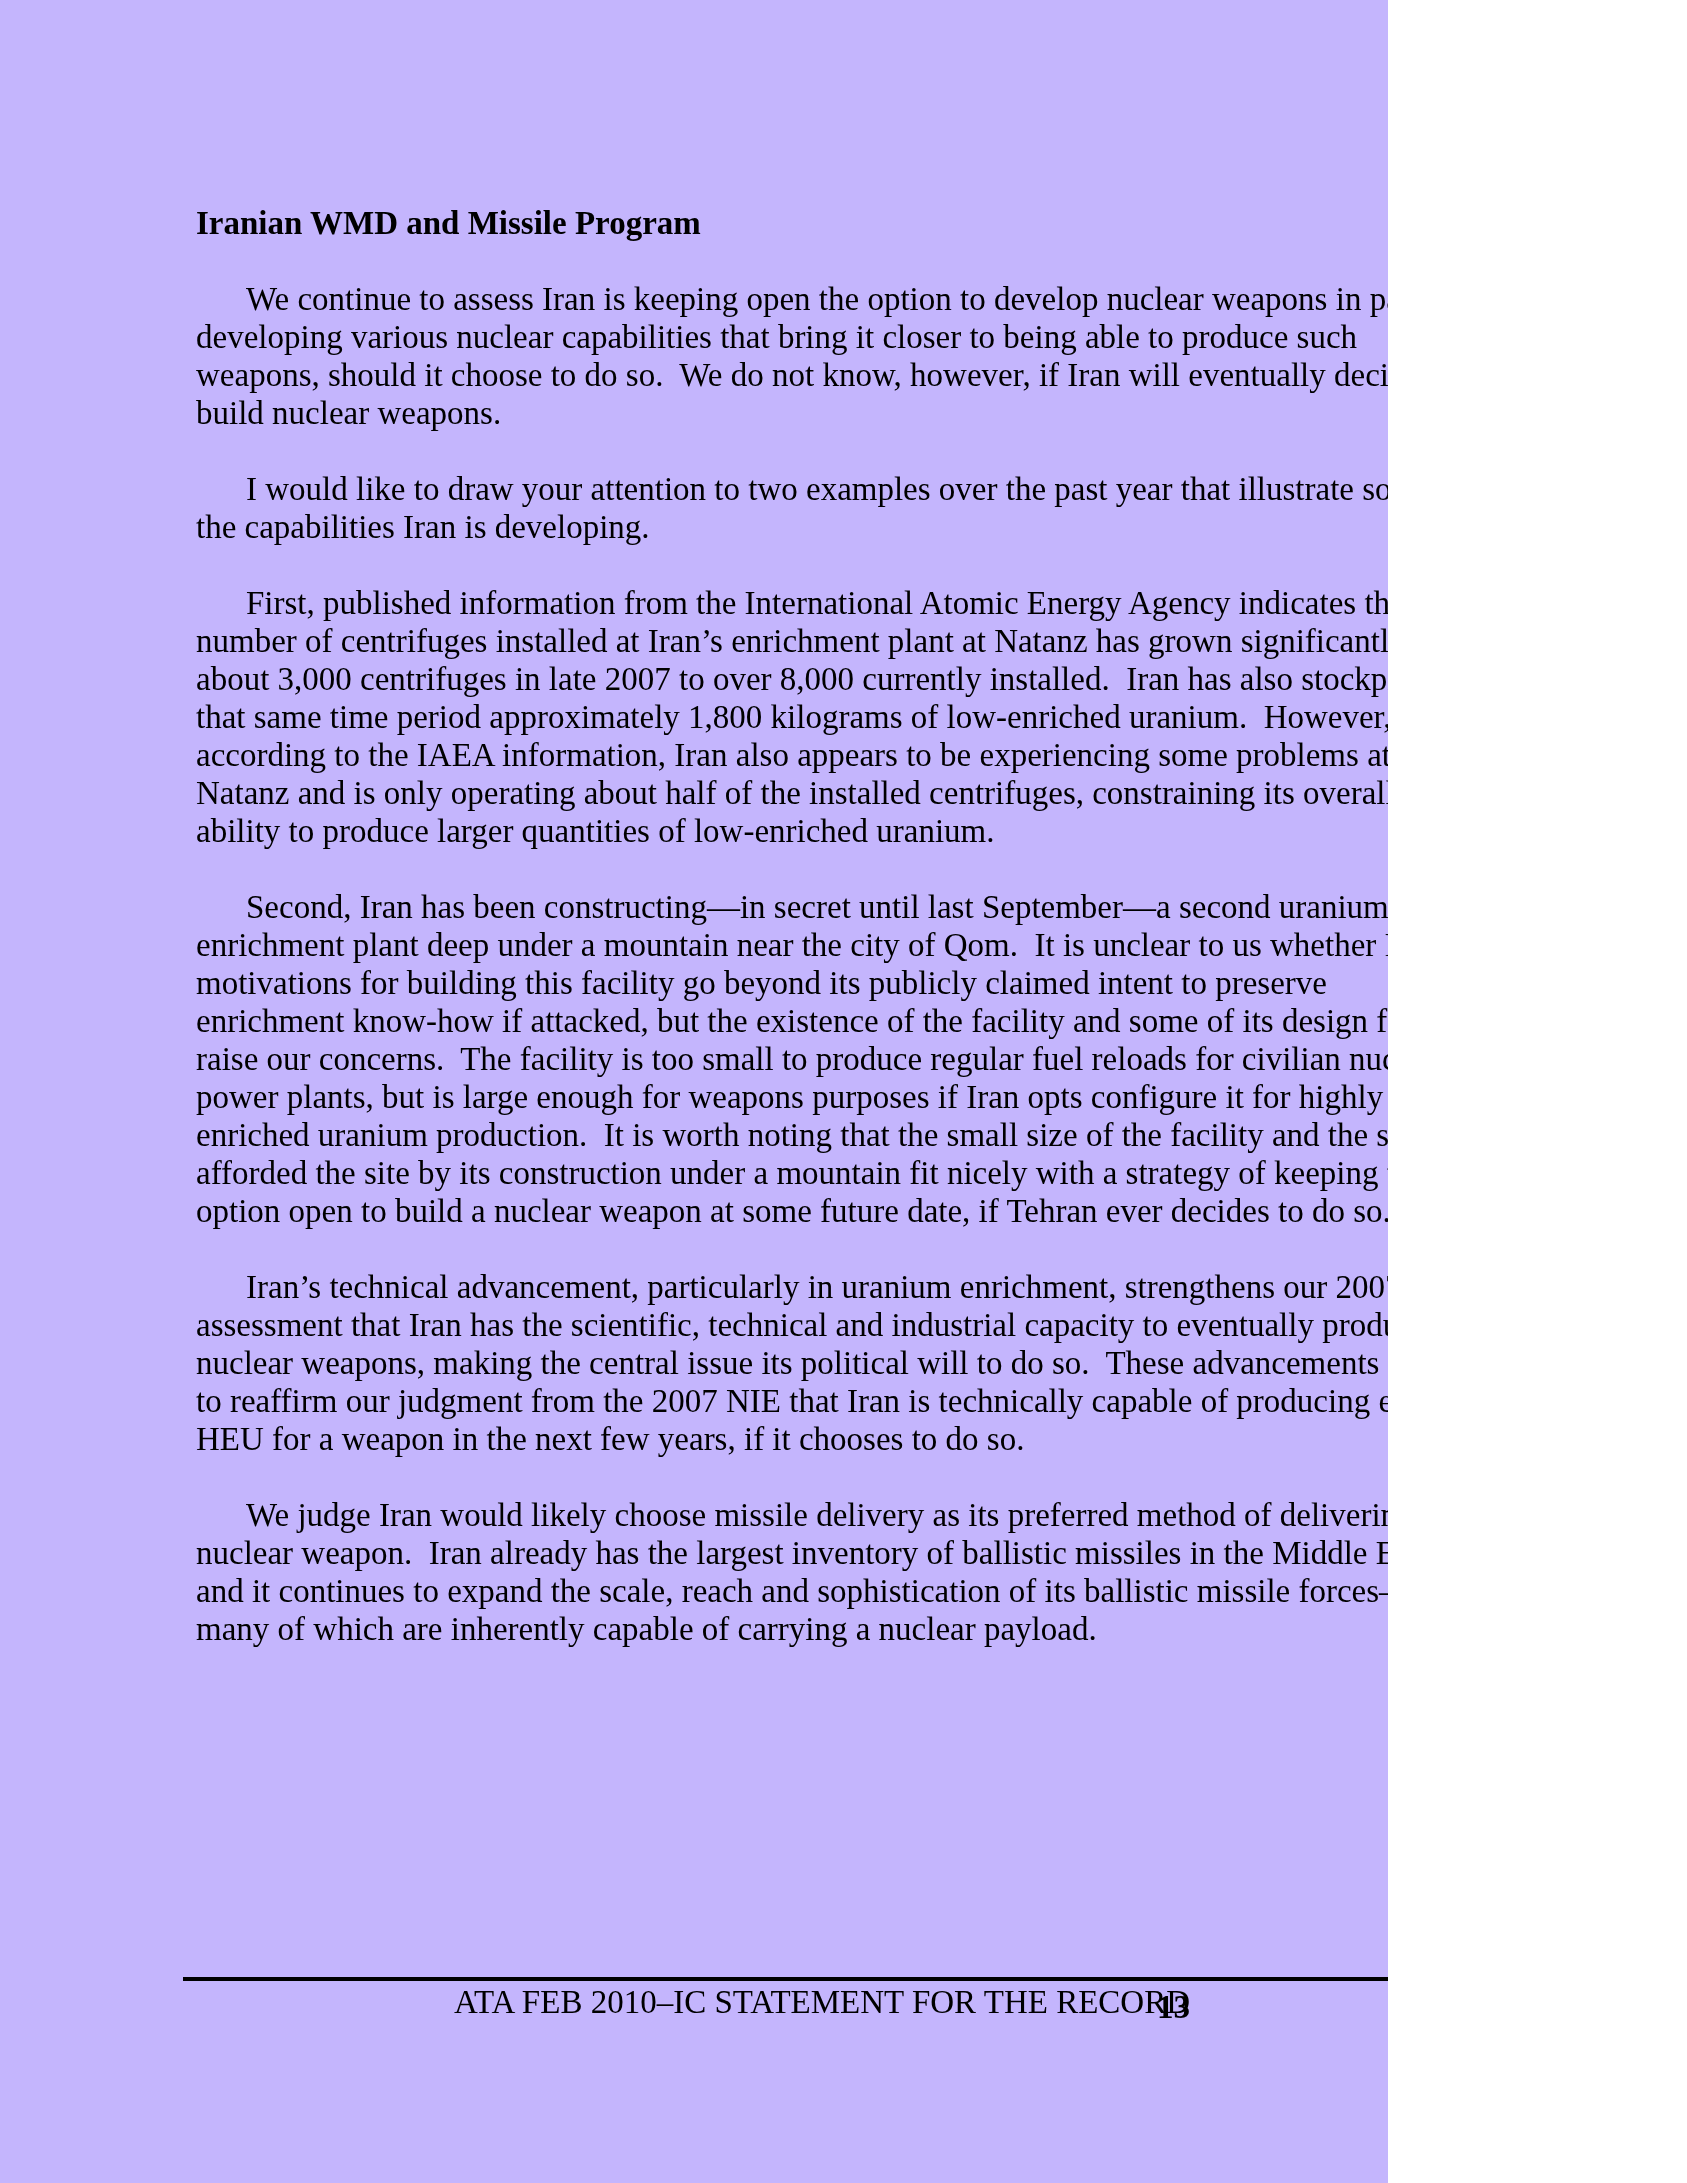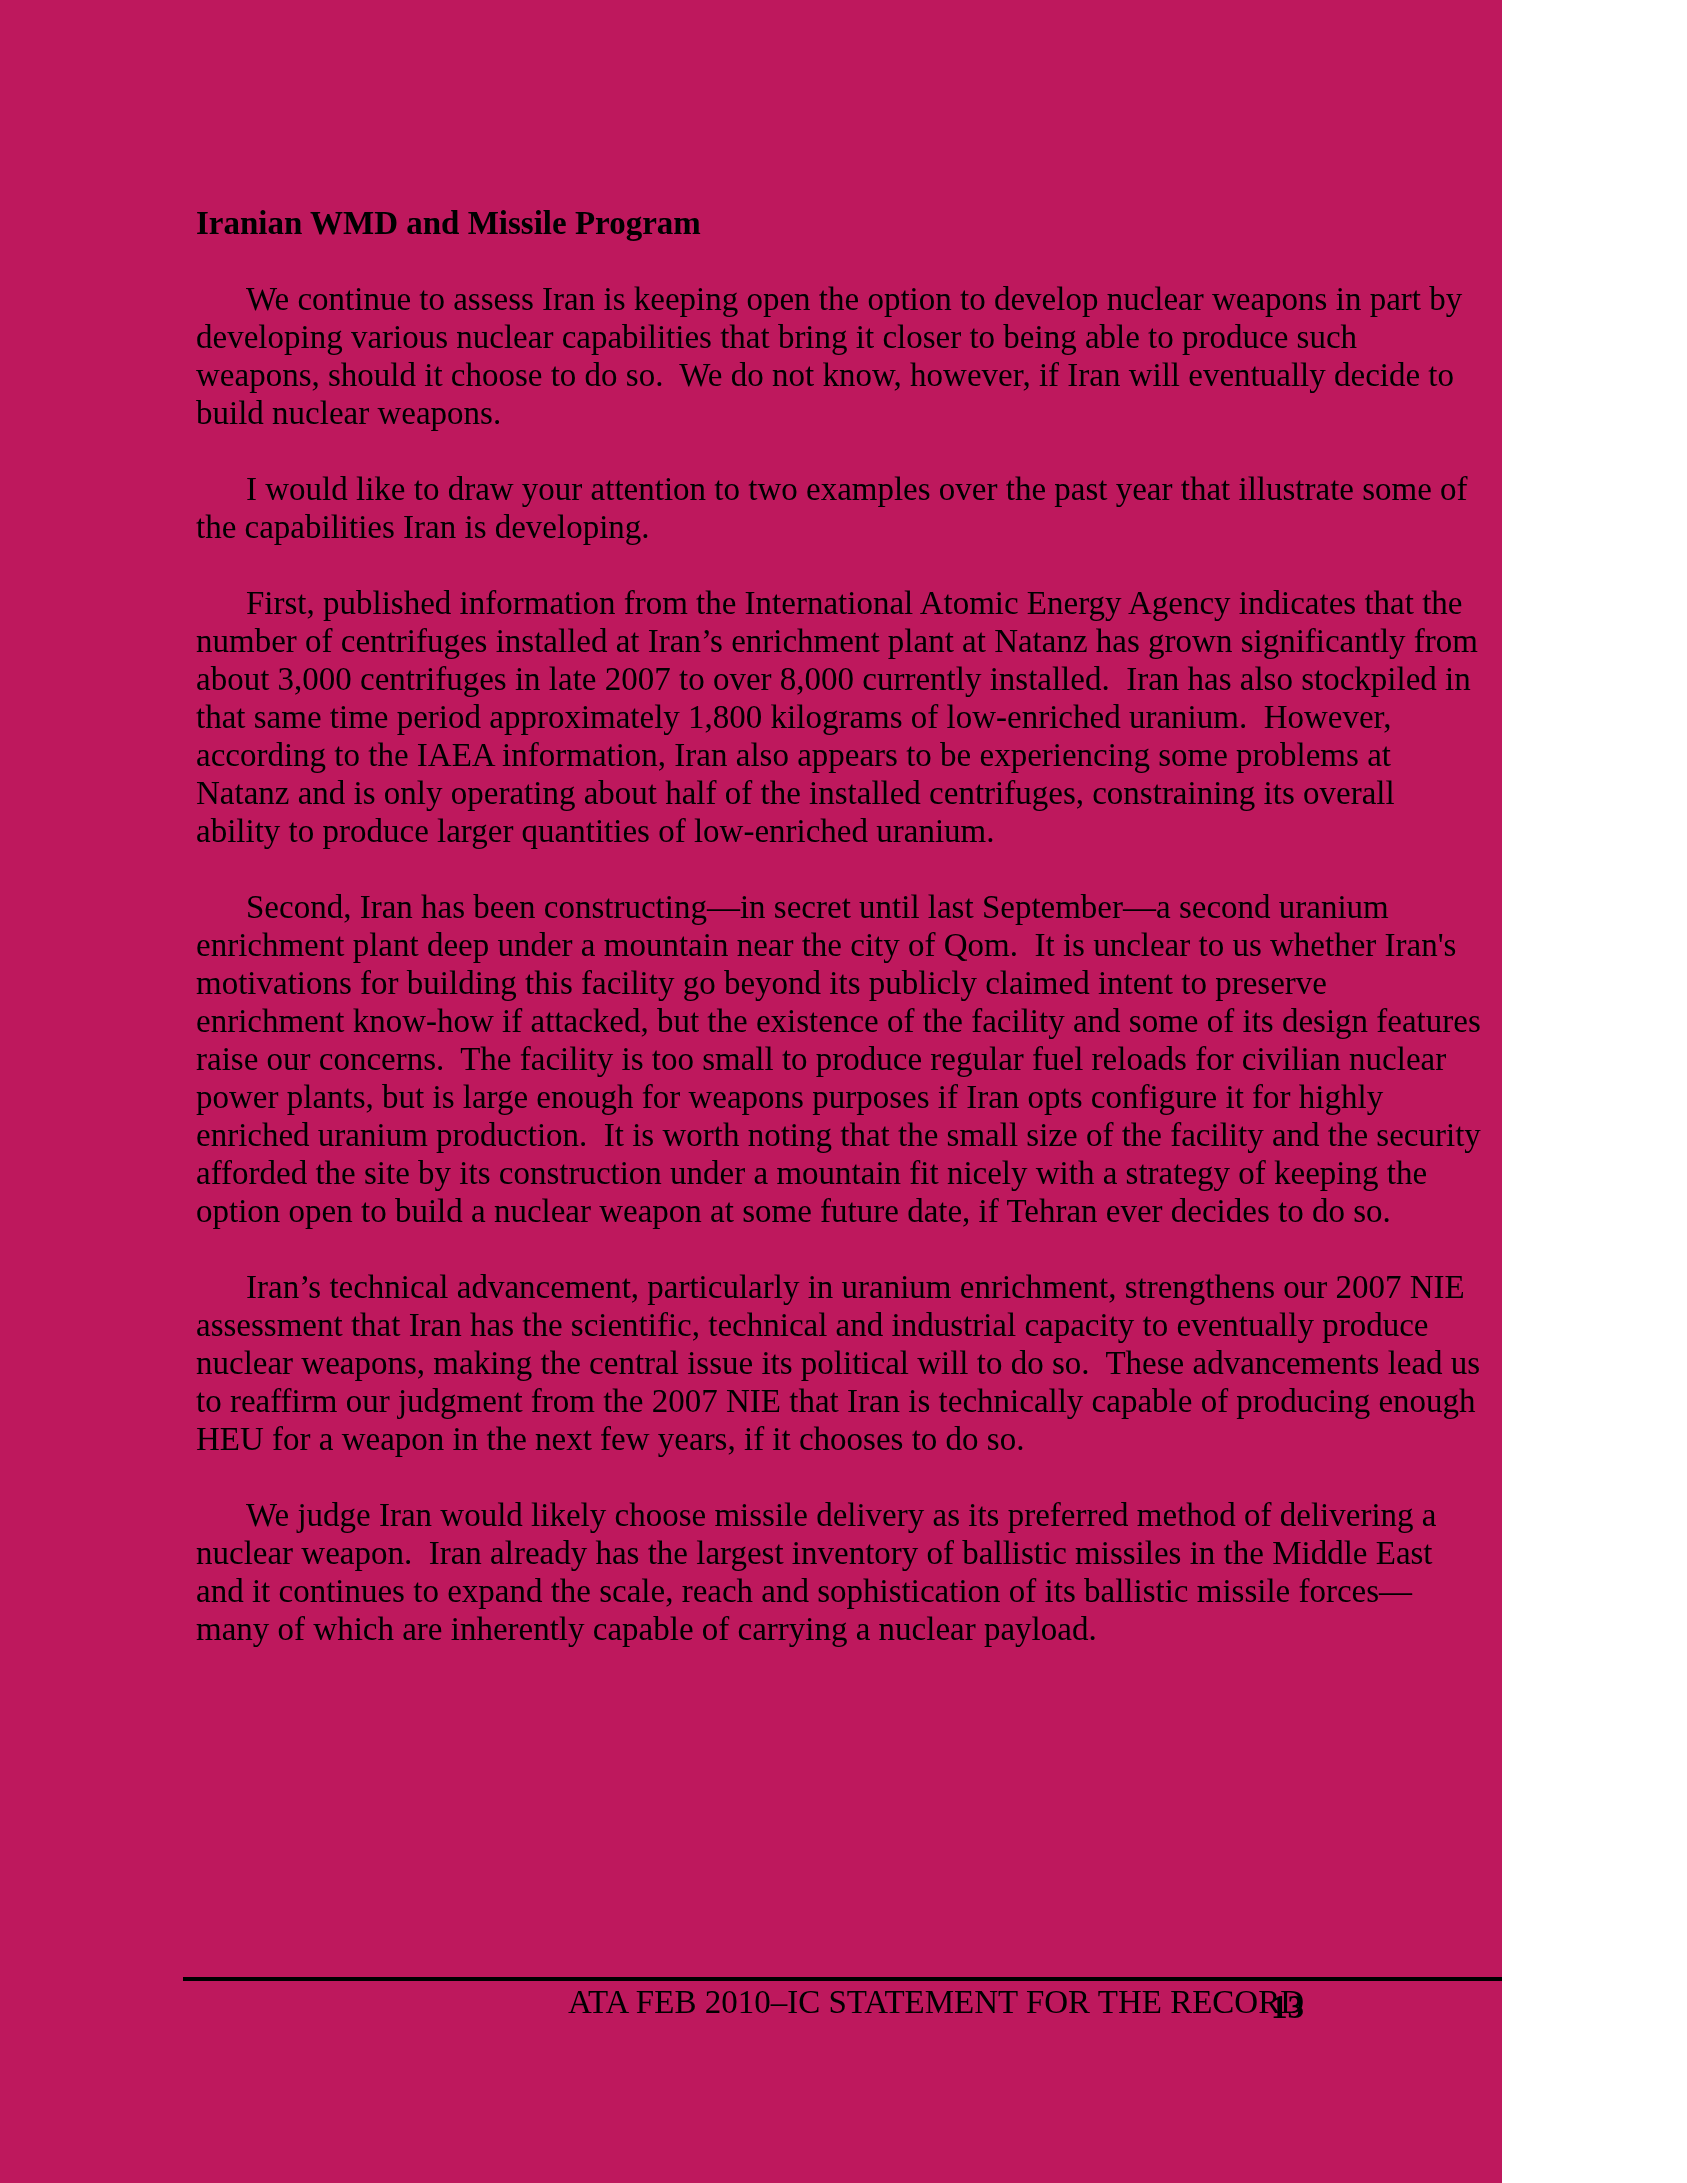--- a/index.html
+++ b/index.html
@@ -2,23 +2,23 @@
 <html style="font-size:10.6px"><head>
 <meta charset="utf-8">
 <style>
   html, body {
     margin: 0;
     padding: 0;
     background: #ffffff;
   }
   .page {
     position: relative;
-    width: 1502px;
+    width: 1388px;
     height: 2183px;
-    background: #be185d;
+    background: #c4b5fd;
     color: #000000;
     font-family: "Liberation Serif", serif;
     overflow: hidden;
   }
   .content {
     position: absolute;
     left: 196px;
     top: 204px;
     width: 1320px;
   }

